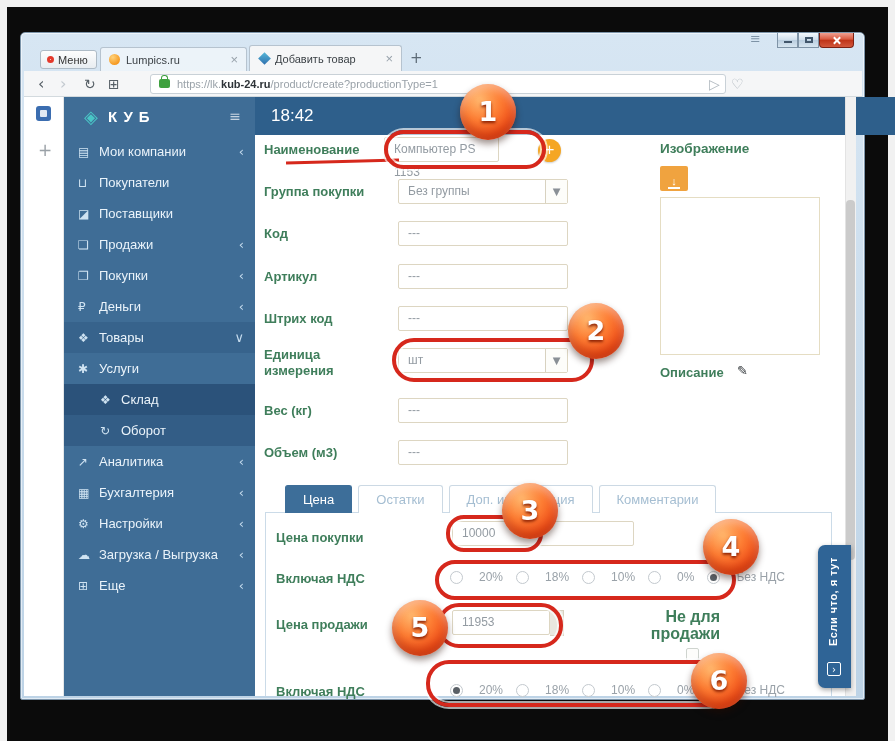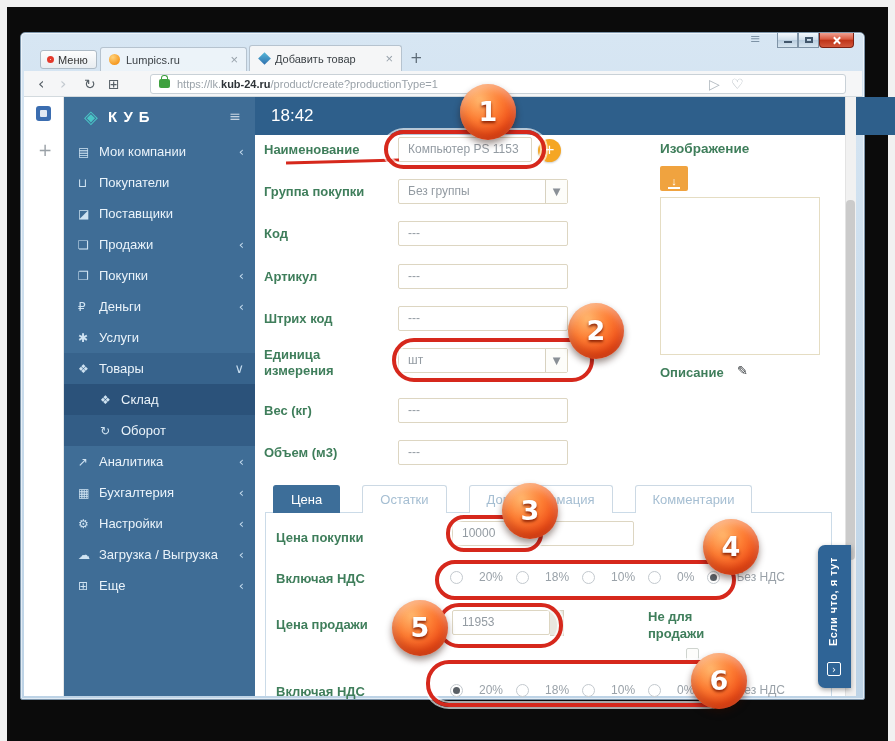--- a/index.html
+++ b/index.html
@@ -38,21 +38,21 @@
   #tab2{left:249px;width:153px;top:45px;height:26px;background:#f5f6f7;z-index:3;}
   .btab .ttl{font-size:11px;color:#3c4247;flex:1;white-space:nowrap;overflow:hidden;}
   .tclose{font-size:13px;color:#98a2ab;line-height:10px;}
   .fav1{width:11px;height:11px;border-radius:50%;background:radial-gradient(circle at 35% 30%,#ffd27a,#f59a23 70%);}
   .fav2{width:9px;height:9px;background:linear-gradient(135deg,#57b8d8,#2f6fae);transform:rotate(45deg);margin-left:2px;}
   #newtab{left:410px;top:49px;font-size:15px;color:#5d6b77;}
 
   
   #toolbar{left:24px;top:71px;width:838px;height:26px;background:#f5f6f7;border-bottom:1px solid #d3dade;z-index:2;}
   .tbico{position:absolute;top:0;height:26px;line-height:26px;color:#565f66;font-size:14px;}
-  #urlfield{left:126px;top:3px;width:696px;height:20px;background:#fff;border:1px solid #c9d1d7;border-radius:3px;}
+  #urlfield{left:126px;top:3px;width:576px;height:20px;background:#fff;border:1px solid #c9d1d7;border-radius:3px;}
   .lock{position:absolute;left:8px;top:4px;width:11px;height:9px;background:#3fa13f;border-radius:2px;}
   .lock::before{content:"";position:absolute;left:2px;top:-4px;width:5px;height:5px;border:1.5px solid #3fa13f;border-bottom:none;border-radius:3px 3px 0 0;}
   .urltxt{position:absolute;left:26px;top:0;line-height:18px;font-size:11px;color:#9aa2a9;white-space:nowrap;}
   .urltxt b{color:#2e3338;}
   #ext-o{left:750px;top:77px;width:8px;height:8px;border:3px solid #e4392b;border-radius:50%;}
   #ext-badge{left:759px;top:84px;width:8px;height:8px;background:#1c1c1c;color:#fff;font-size:7px;line-height:8px;text-align:center;}
   #ext-blue{left:774px;top:78px;width:12px;height:13px;background:#3f74c2;border-radius:2px;}
   #ext-globe{left:797px;top:78px;width:13px;height:13px;background:#aab2b8;border-radius:50%;}
   #tbdivider{left:820px;top:75px;width:1px;height:18px;background:#d7dce0;}
   .dlico{position:relative;display:inline-block;width:12px;text-align:center;border-bottom:2px solid currentColor;line-height:11px;font-size:11px;}
@@ -83,34 +83,34 @@
     font-size:17px;line-height:38px;padding-left:16px;}
   .flabel{position:absolute;left:264px;width:128px;font-size:13px;font-weight:bold;color:#3f7e5b;line-height:16px;}
   .input{position:absolute;height:25px;width:170px;background:#fff;border:1px solid #ddd6c2;border-radius:2px;
     font-size:12px;line-height:23px;padding-left:9px;color:#939ba2;}
   .sel-caret{position:absolute;right:0;top:0;width:22px;height:23px;border-left:1px solid #d8d2c0;
     text-align:center;color:#8a9096;font-size:10px;line-height:23px;background:#fdfdfa;}
   #plus-btn{left:538px;top:139px;width:23px;height:23px;border-radius:50%;background:#f5a623;color:#fff;
     font-size:17px;line-height:22px;text-align:center;box-shadow:0 1px 2px rgba(0,0,0,.2);}
 
   
-  #price-tabs{left:273px;top:485px;display:flex;gap:22px;z-index:2;}
+  #price-tabs{left:285px;top:485px;display:flex;gap:6px;z-index:2;}
   .ptab{height:28px;line-height:27px;padding:0 17px;background:#fff;border:1px solid #ccd9e4;border-bottom:none;
     border-radius:3px 3px 0 0;color:#a5bed2;font-size:13px;cursor:default;}
   .ptab.active{background:#3d6e99;border-color:#3d6e99;color:#fff;}
   #panel{left:265px;top:512px;width:567px;height:184px;border:1px solid #cbdbe8;border-bottom:none;background:#fff;}
   .plabel{position:absolute;left:276px;font-size:13px;font-weight:bold;color:#3f7e5b;}
   .vatrow{position:absolute;display:flex;gap:13px;align-items:center;}
   .radio{display:inline-flex;align-items:center;gap:16px;}
   .rdot{width:13px;height:13px;border-radius:50%;border:1px solid #c3c9ce;background:#fff;}
   .rdot.sel{position:relative;}
   .rdot.sel::after{content:"";position:absolute;margin:2px;width:7px;height:7px;border-radius:50%;background:#5a6066;display:block;}
   .rlbl{font-size:12px;color:#9aa2a9;}
   #sale-addon{left:550px;top:610px;width:14px;height:26px;background:#e9e7df;border:1px solid #d8d2c0;border-left:none;}
-  #nfs{left:648px;top:608px;width:72px;text-align:left;font-size:13px;font-weight:bold;color:#3f7e5b;line-height:17px;}
+  #nfs{left:648px;top:608px;width:72px;text-align:right;font-size:16px;font-weight:bold;color:#3f7e5b;line-height:17px;}
   #nfs-check{left:686px;top:648px;width:13px;height:13px;background:#fdfdfb;border:1px solid #cfd4cf;border-radius:2px;}
 
   
   #img-label{left:660px;top:141px;font-size:13.5px;font-weight:bold;color:#3f7e5b;}
   #upload-btn{left:660px;top:166px;width:28px;height:25px;background:#f0a33f;border-radius:2px;color:#fff;
     text-align:center;padding-top:5px;}
   #img-box{left:660px;top:197px;width:160px;height:158px;border:1px solid #e5ddc3;background:#fff;}
   #desc-label{left:660px;top:365px;font-size:13px;font-weight:bold;color:#3f7e5b;}
   #desc-pencil{left:737px;top:363px;font-size:13px;color:#2f3438;}
 
@@ -198,36 +198,36 @@
     <span id="kub-name">КУБ</span>
     <span class="ico" id="kub-burger">≡</span>
   </div>
   <div class="abs" id="side-items">
       <div class="srow"><span class="sico ico">▤</span><span class="slbl">Мои компании</span><span class="schev ico">‹</span></div>
       <div class="srow"><span class="sico ico">⊔</span><span class="slbl">Покупатели</span><span class="schev ico"></span></div>
       <div class="srow"><span class="sico ico">◪</span><span class="slbl">Поставщики</span><span class="schev ico"></span></div>
       <div class="srow"><span class="sico ico">❏</span><span class="slbl">Продажи</span><span class="schev ico">‹</span></div>
       <div class="srow"><span class="sico ico">❐</span><span class="slbl">Покупки</span><span class="schev ico">‹</span></div>
       <div class="srow"><span class="sico ico">₽</span><span class="slbl">Деньги</span><span class="schev ico">‹</span></div>
+      <div class="srow expanded"><span class="sico ico">❖</span><span class="slbl">Товары</span><span class="schev ico">∨</span></div>
       <div class="srow"><span class="sico ico">✱</span><span class="slbl">Услуги</span><span class="schev ico"></span></div>
-      <div class="srow expanded"><span class="sico ico">❖</span><span class="slbl">Товары</span><span class="schev ico">∨</span></div>
       <div class="srow selected"><span class="sico ico">❖</span><span class="slbl">Склад</span><span class="schev ico"></span></div>
       <div class="srow sub"><span class="sico ico">↻</span><span class="slbl">Оборот</span><span class="schev ico"></span></div>
       <div class="srow"><span class="sico ico">↗</span><span class="slbl">Аналитика</span><span class="schev ico">‹</span></div>
       <div class="srow"><span class="sico ico">▦</span><span class="slbl">Бухгалтерия</span><span class="schev ico">‹</span></div>
       <div class="srow"><span class="sico ico">⚙</span><span class="slbl">Настройки</span><span class="schev ico">‹</span></div>
       <div class="srow"><span class="sico ico">☁</span><span class="slbl">Загрузка / Выгрузка</span><span class="schev ico">‹</span></div>
       <div class="srow"><span class="sico ico">⊞</span><span class="slbl">Еще</span><span class="schev ico">‹</span></div>
     </div>
 
   <div class="abs" id="main-bg"></div>
   <div class="abs" id="main-header"><span>18:42</span></div>
 
   <span class="flabel" style="top:142px;">Наименование</span>
-  <div class="input" style="left:398px;top:137px;width:134px;">Компьютер PS 1153</div>
+  <div class="input" style="left:384px;top:137px;width:115px;">Компьютер PS 1153</div>
   <div class="abs" id="plus-btn">+</div>
 
   <span class="flabel" style="top:184px;">Группа покупки</span>
   <div class="input" style="left:398px;top:179px;"><span>Без группы</span><span class="sel-caret ico">▼</span></div>
 
   <span class="flabel" style="top:226px;">Код</span>
   <div class="input" style="left:398px;top:221px;">---</div>
 
   <span class="flabel" style="top:269px;">Артикул</span>
   <div class="input" style="left:398px;top:264px;">---</div>

